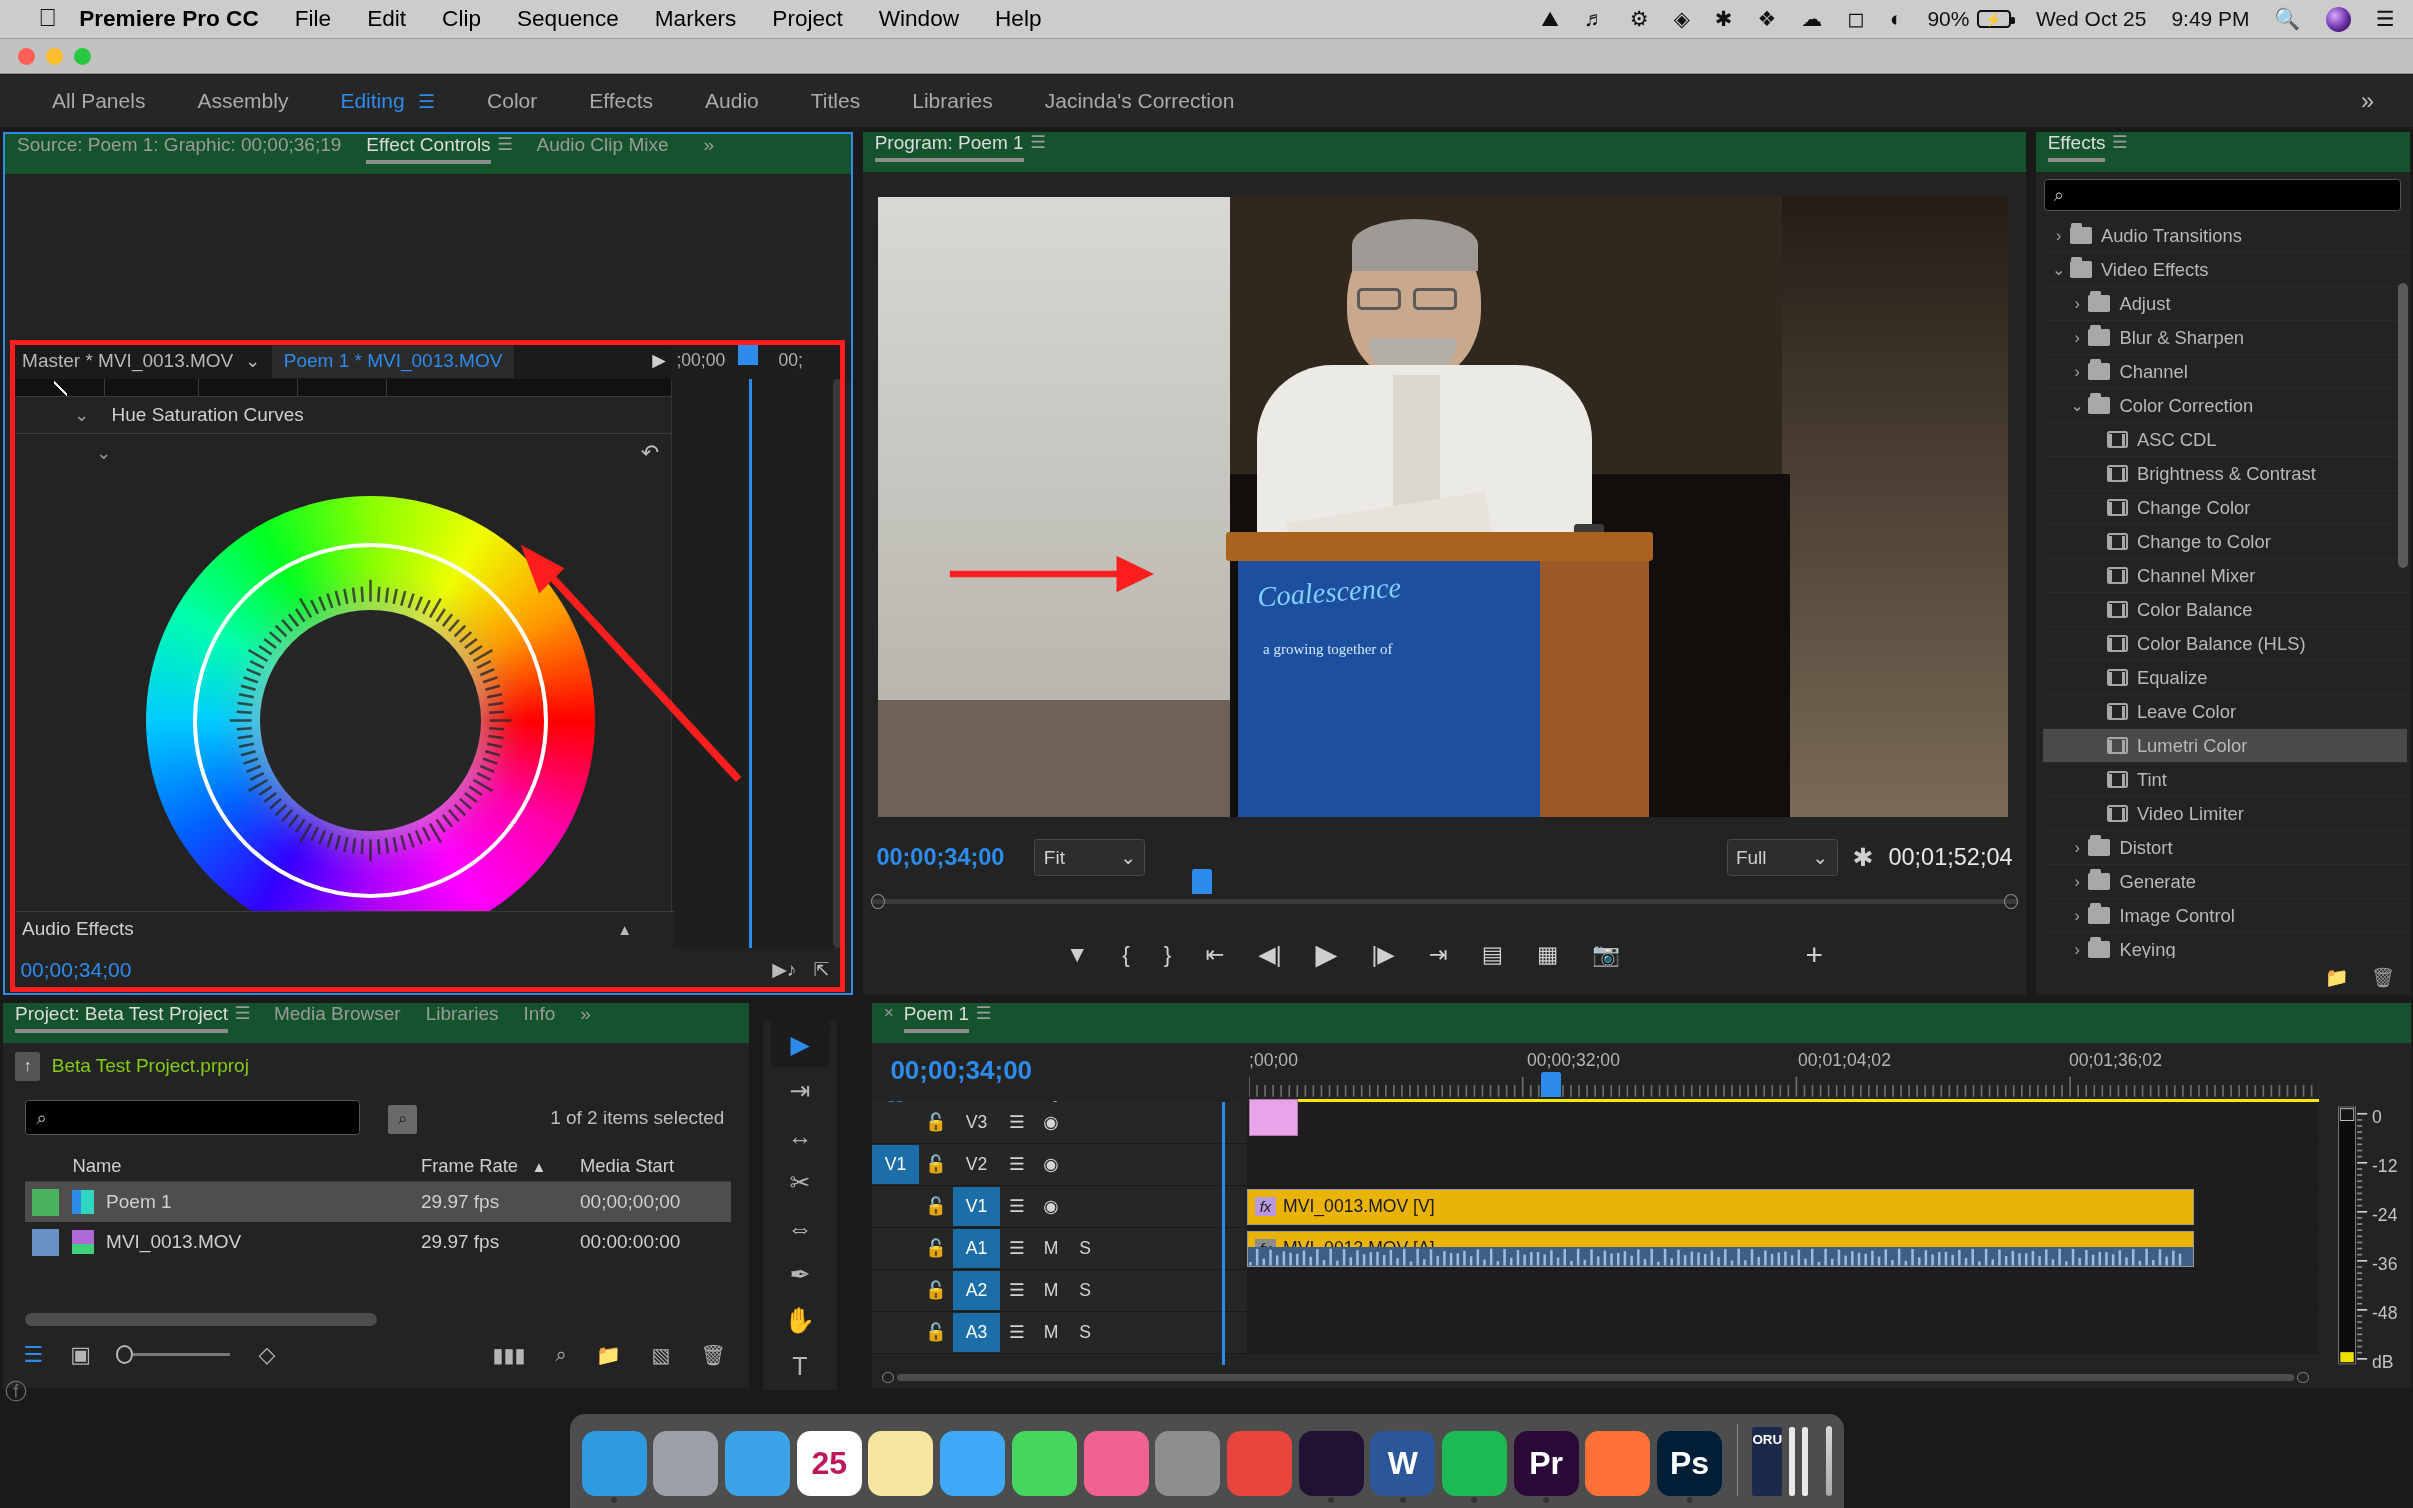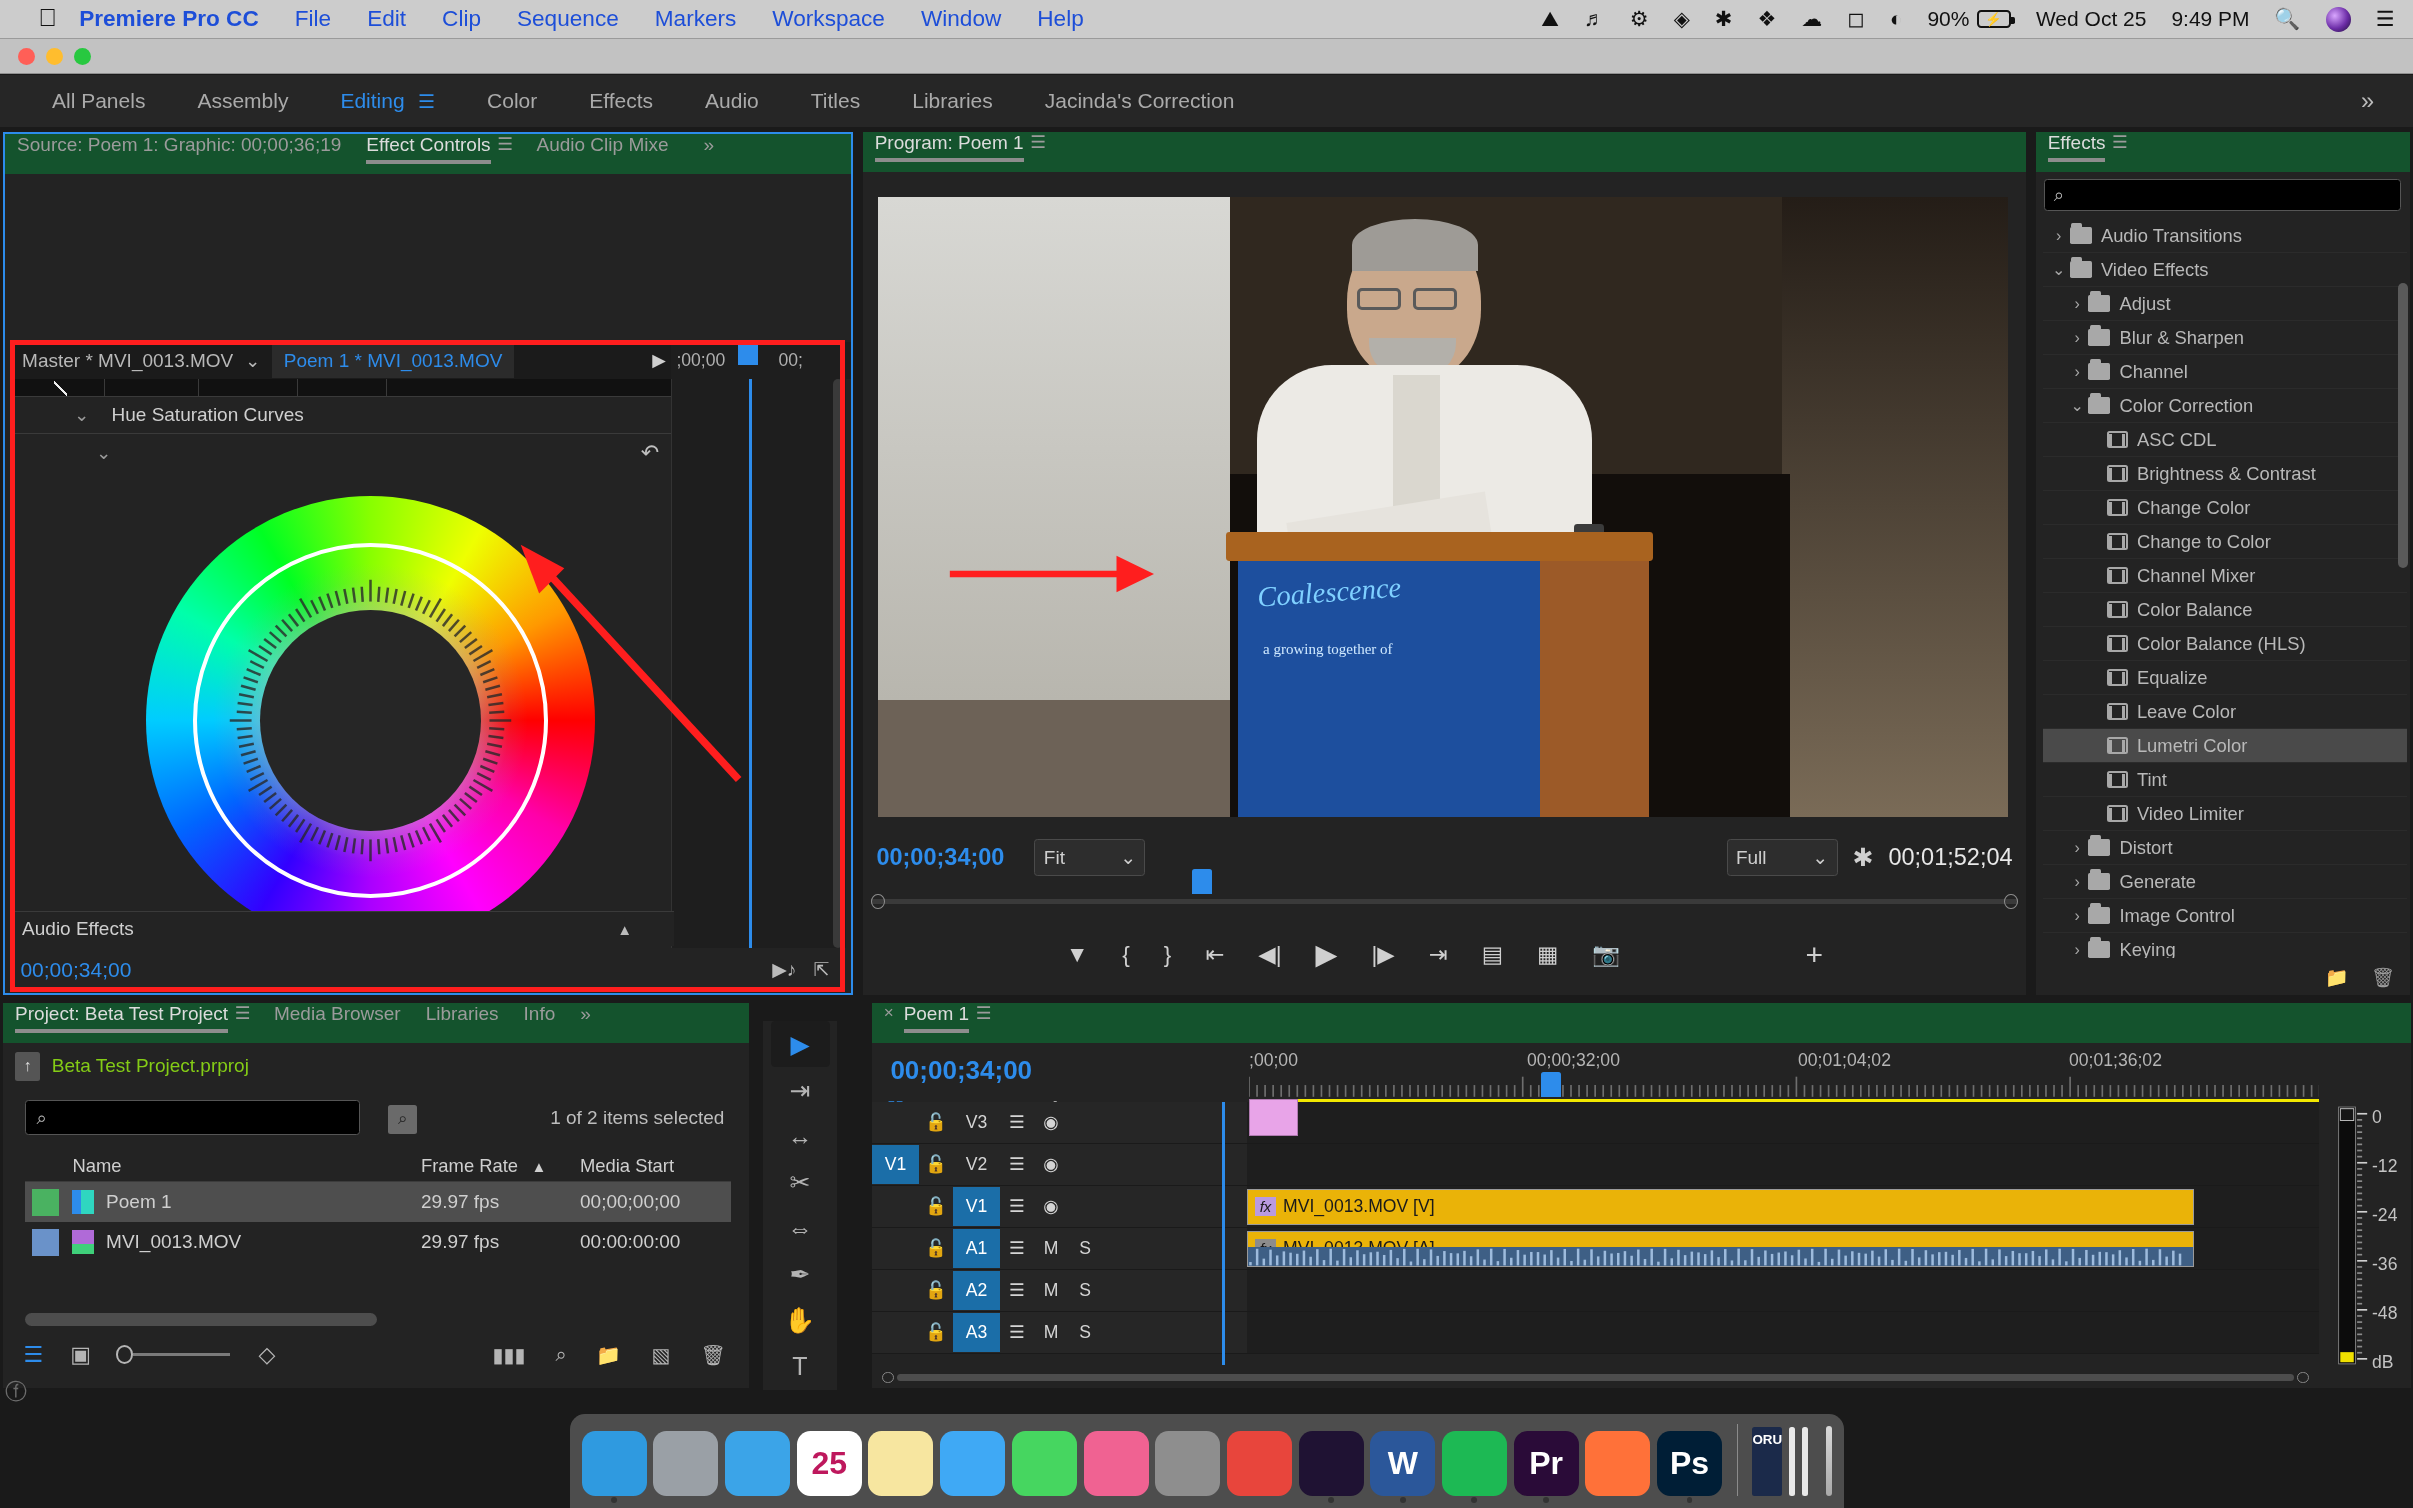--- a/index.html
+++ b/index.html
@@ -4,21 +4,21 @@
 <style>
   * { box-sizing: border-box; margin:0; padding:0; }
   html,body { width:2413px; height:1508px; overflow:hidden; background:#1a1a1a;
     font-family:"Liberation Sans", sans-serif; }
 
   
   #menubar { position:absolute; left:0; top:0; width:2413px; height:39px;
     background:#cccccc; display:flex; align-items:center; padding:0 18.4px;
     border-bottom:0.8px solid #9a9a9a; }
   #menubar .apple { font-size:25px; color:#111; margin:0 22px 3.4px 20px; line-height:1; }
-  #menubar .mi { font-size:22.6px; color:#1d4ed8; margin-right:36px; white-space:nowrap; }
+  #menubar .mi { font-size:22.6px; color:#000000; margin-right:36px; white-space:nowrap; }
   #menubar .mi.bold { font-weight:bold; }
   #menubar .spacer { flex:1; }
   #menubar .ri { font-size:21px; color:#111; margin-left:25px; display:flex; align-items:center; }
   .batt { display:inline-block; width:34px; height:17.6px; border:2.1px solid #111;
     border-radius:4.2px; position:relative; margin-left:7.5px; }
   .batt:after{ content:""; position:absolute; right:-5.9px; top:5px; width:3.4px;height:6.7px;
     background:#111; border-radius:0 1.7px 1.7px 0;}
   .batt .bolt{ position:absolute; left:50%; top:50%; transform:translate(-50%,-50%);
     font-size:13.4px; color:#111; }
   .siri { width:25px;height:25px;border-radius:50%;
@@ -189,21 +189,21 @@
 <body>
 
 <div id="menubar">
   <span class="apple"></span>
   <span class="mi bold">Premiere Pro CC</span>
   <span class="mi">File</span>
   <span class="mi">Edit</span>
   <span class="mi">Clip</span>
   <span class="mi">Sequence</span>
   <span class="mi">Markers</span>
-  <span class="mi">Workspace</span>
+  <span class="mi">Project</span>
   <span class="mi">Window</span>
   <span class="mi">Help</span>
   <span class="spacer"></span>
   <span class="ri">⛰</span>
   <span class="ri">♬</span>
   <span class="ri">⚙</span>
   <span class="ri">◈</span>
   <span class="ri">✱</span>
   <span class="ri">❖</span>
   <span class="ri">☁</span>

